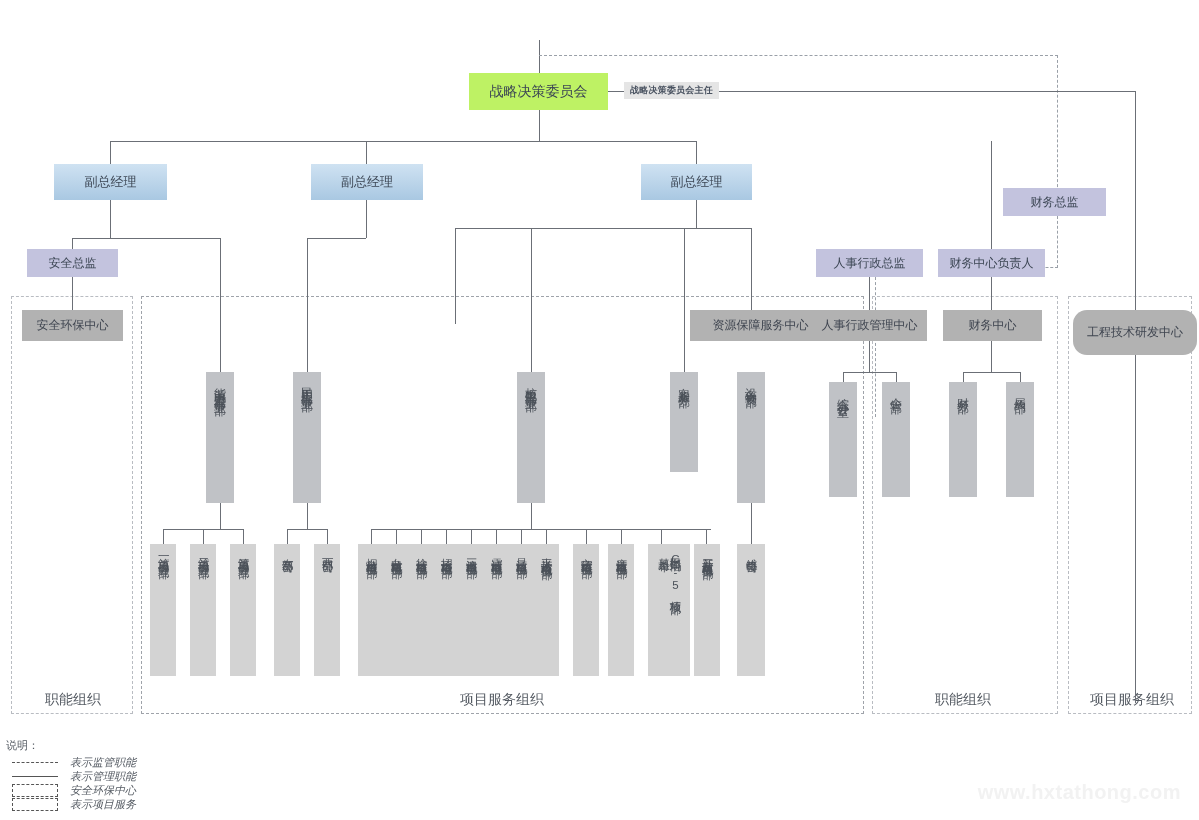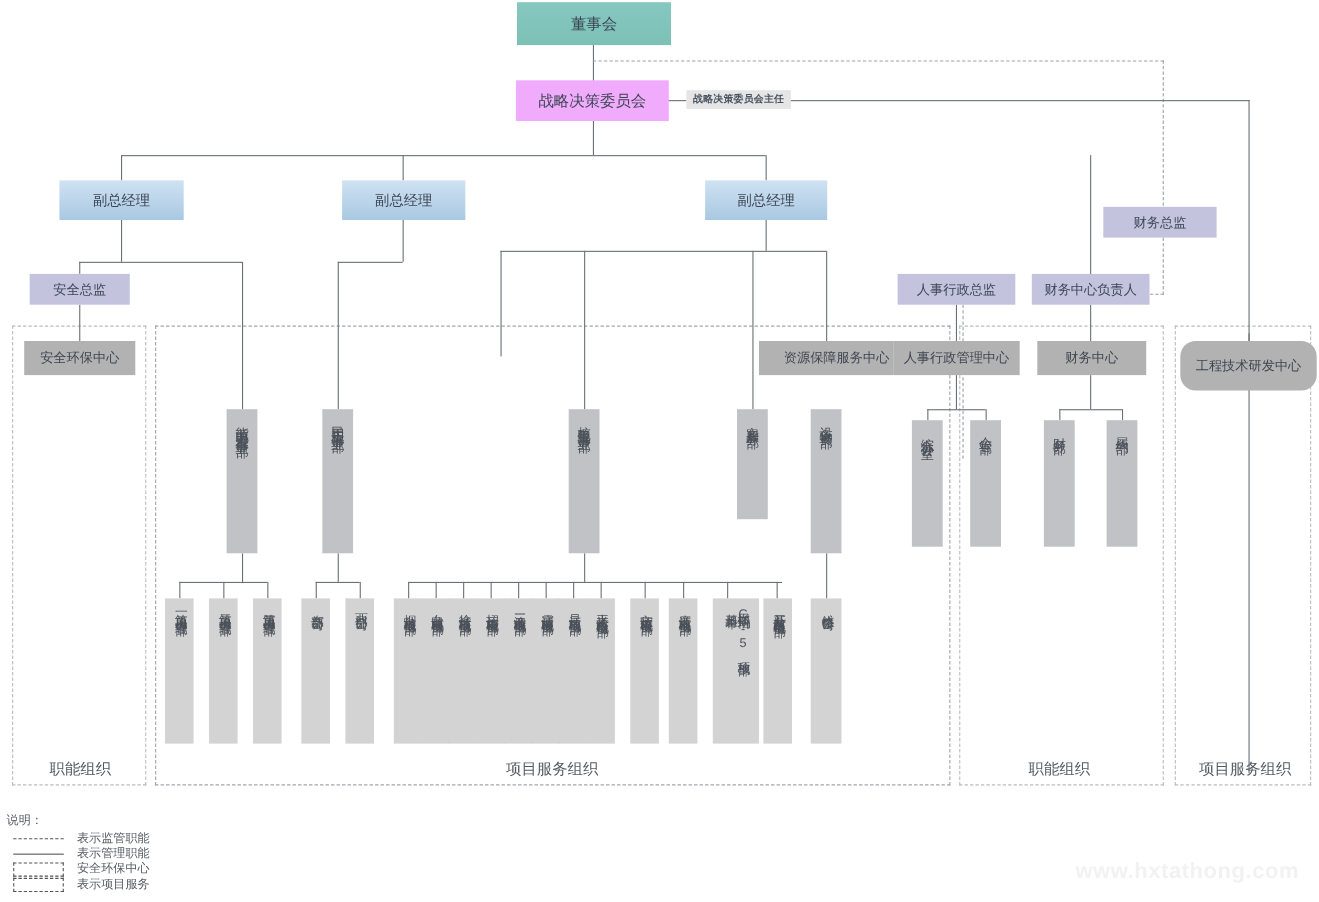--- a/index.html
+++ b/index.html
@@ -8,21 +8,21 @@
   #canvas{position:absolute;left:0;top:0;width:1199px;height:820px;}
 
   
   .node{position:absolute;box-sizing:border-box;display:flex;align-items:center;
         justify-content:center;text-align:center;line-height:1.18;}
 
   .n-board{background:linear-gradient(180deg,#86c8bf 0%,#7cc0b6 100%);
            color:#3c4654;font-size:14px;}
   .n-blue{background:linear-gradient(180deg,#cfe2f2 0%,#a9c8e2 100%);
           color:#3c4654;font-size:13px;}
-  .n-blue-strong{background:#f0abfc;color:#3c4654;font-size:14px;}
+  .n-blue-strong{background:#bef264;color:#3c4654;font-size:14px;}
   .n-chip{background:#e5e5e5;color:#4a5361;font-size:9px;letter-spacing:.2px;font-weight:bold;}
   .n-purple{background:#c3c3de;color:#3c4654;font-size:12px;}
   .n-gray{background:#b2b2b2;color:#3f4550;font-size:12px;}
   .n-vert{background:#c0c2c6;color:#4a5058;font-size:12px;
           writing-mode:vertical-rl;text-orientation:upright;letter-spacing:2px;
           padding:6px 0;justify-content:flex-start;}
   .n-vert-lt{background:#d3d3d3;color:#4a5058;font-size:11.5px;
           writing-mode:vertical-rl;text-orientation:upright;letter-spacing:1.5px;
           padding:5px 0;justify-content:flex-start;}
   .n-vert-lt.two{writing-mode:horizontal-tb;text-orientation:mixed;
@@ -41,21 +41,21 @@
 
   
   .frame{position:absolute;box-sizing:border-box;background:transparent;}
   .frame-dashdot{border:1px dashed #b9bcc2;}
   .frame-dashed{border:1px dashed #9fa3aa;}
   .frame-label{position:absolute;font-size:14px;color:#555b63;}
 
   
   #legend{position:absolute;left:6px;top:738px;font-size:11px;color:#555b63;}
   #legend .ttl{margin-bottom:2px;}
-  .lg-row{display:flex;align-items:flex-end;height:14px;}
+  .lg-row{display:flex;align-items:center;height:14px;font-style:italic;}
   .lg-key{width:58px;display:flex;align-items:center;justify-content:center;height:14px;}
   .lg-txt{margin-left:6px;}
   .k-dashdot{width:46px;height:0;border-top:1.5px dashed #555;}
   .k-solid{width:46px;height:0;border-top:1.5px solid #555;}
   .k-boxdd{width:44px;height:11px;border:1.3px dashed #555;}
   .k-boxd{width:44px;height:11px;border:1.3px dashed #555;}
 
   #watermark{position:absolute;right:18px;bottom:16px;font-size:20px;
              color:#f2f2f2;letter-spacing:.5px;font-weight:bold;}
 </style>
@@ -148,21 +148,20 @@
   <div class="ln lv" style="left:496px;top:529px;height:15px;"></div>
   <div class="ln lv" style="left:521px;top:529px;height:15px;"></div>
   <div class="ln lv" style="left:546px;top:529px;height:15px;"></div>
   <div class="ln lv" style="left:586px;top:529px;height:15px;"></div>
   <div class="ln lv" style="left:621px;top:529px;height:15px;"></div>
   <div class="ln lv" style="left:661px;top:529px;height:15px;"></div>
   <div class="ln lv" style="left:706px;top:529px;height:15px;"></div>
 
   <div class="ln lv" style="left:751px;top:503px;height:41px;"></div>
 
-  <div class="node n-board" style="left:470px;top:2px;width:140px;height:39px;">董事会</div>
 
   <div class="node n-blue-strong" style="left:469px;top:73px;width:139px;height:37px;">战略决策委员会</div>
 
   <div class="node n-chip" style="left:624px;top:82px;width:95px;height:17px;">战略决策委员会主任</div>
 
   <div class="node n-blue" style="left:54px;top:164px;width:113px;height:36px;">副总经理</div>
   <div class="node n-blue" style="left:311px;top:164px;width:112px;height:36px;">副总经理</div>
   <div class="node n-blue" style="left:641px;top:164px;width:111px;height:36px;">副总经理</div>
 
   <div class="node n-purple" style="left:27px;top:249px;width:91px;height:28px;">安全总监</div>

